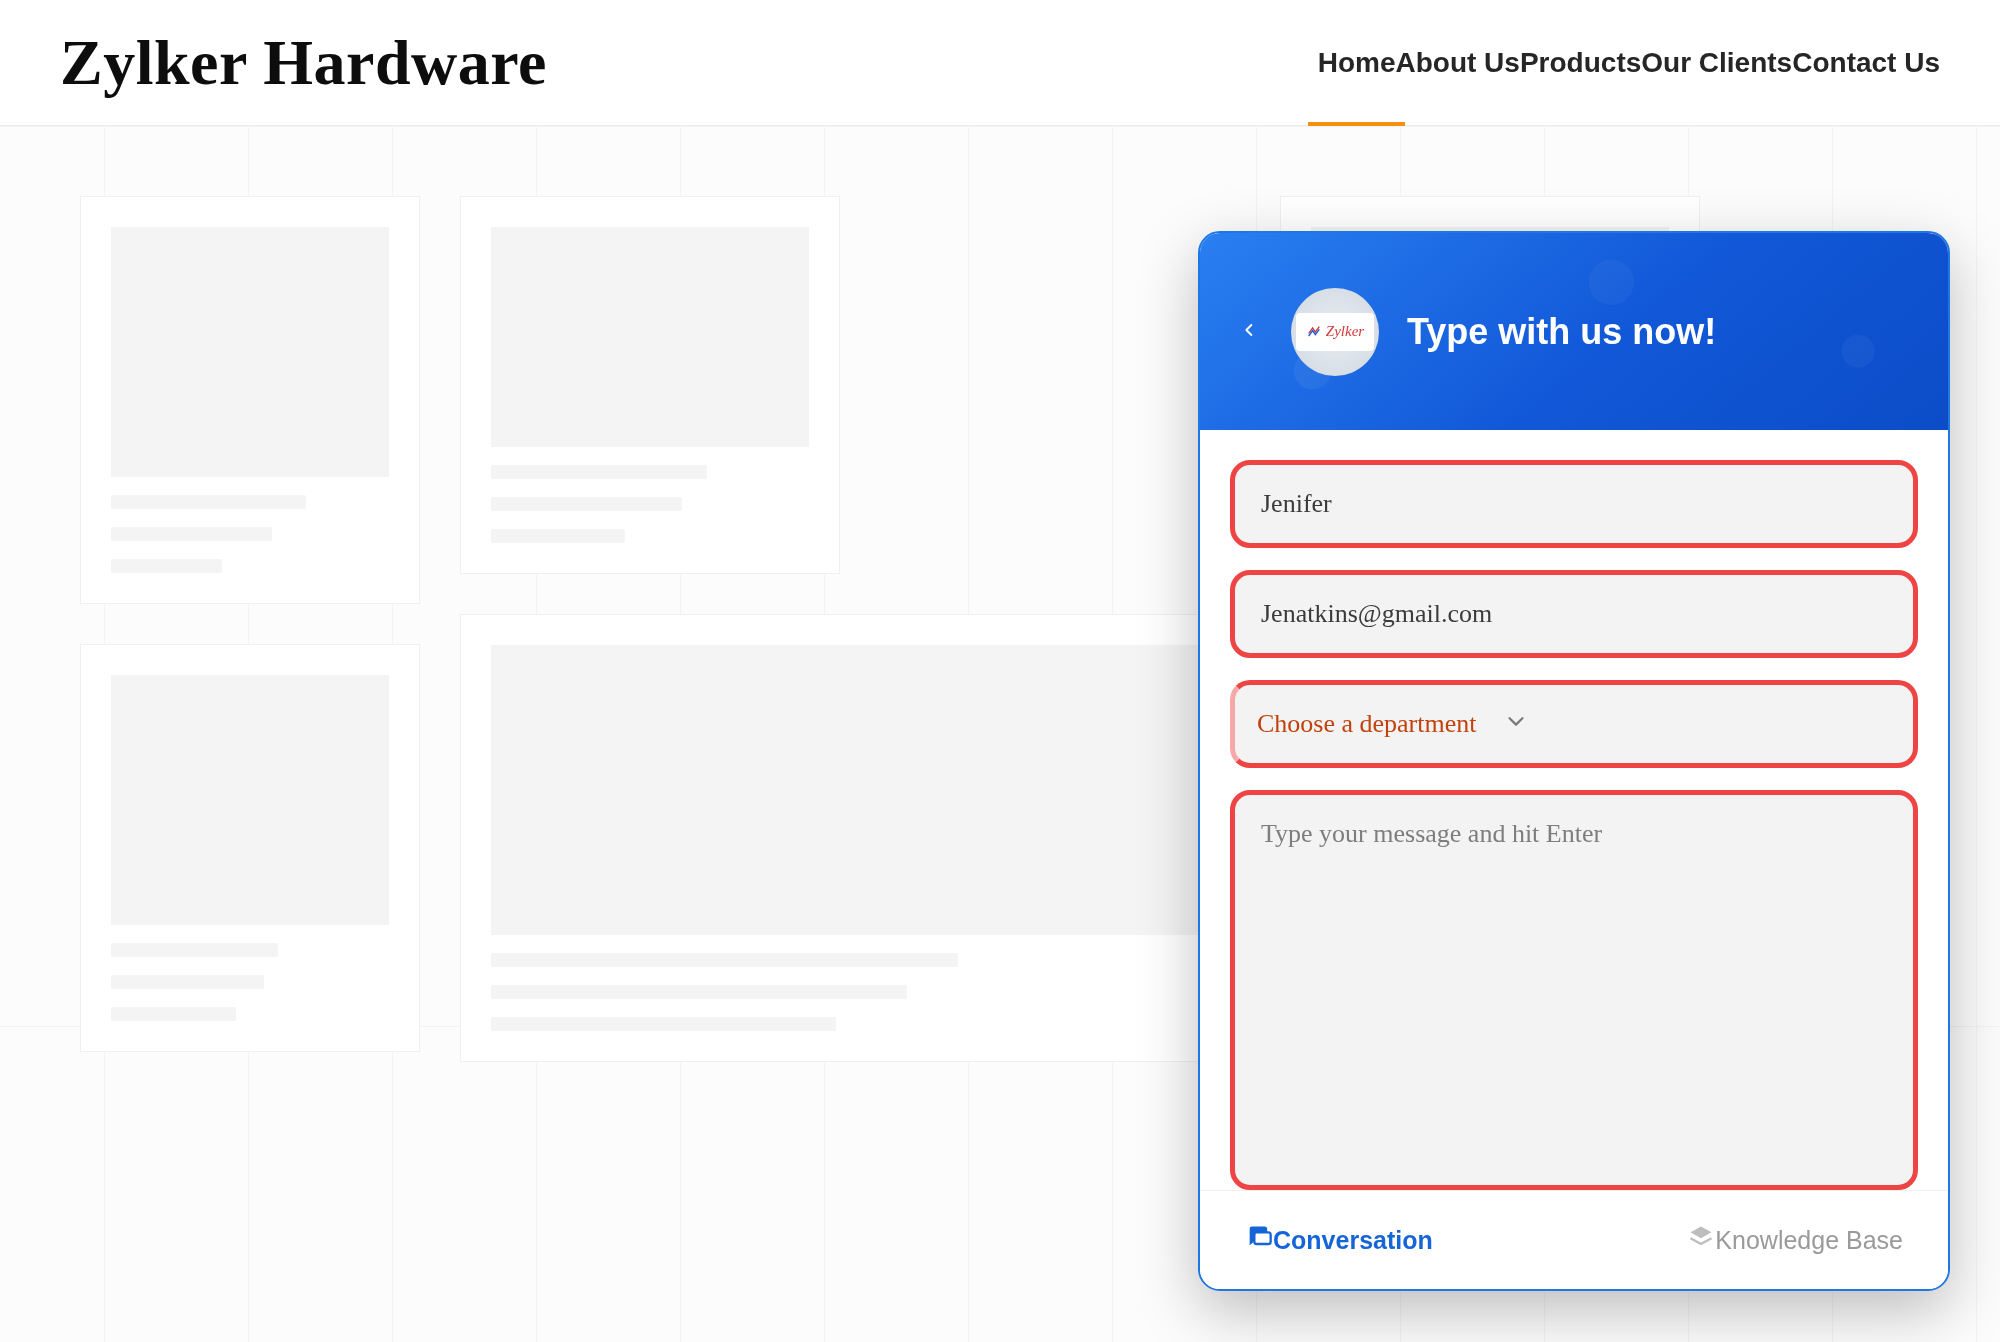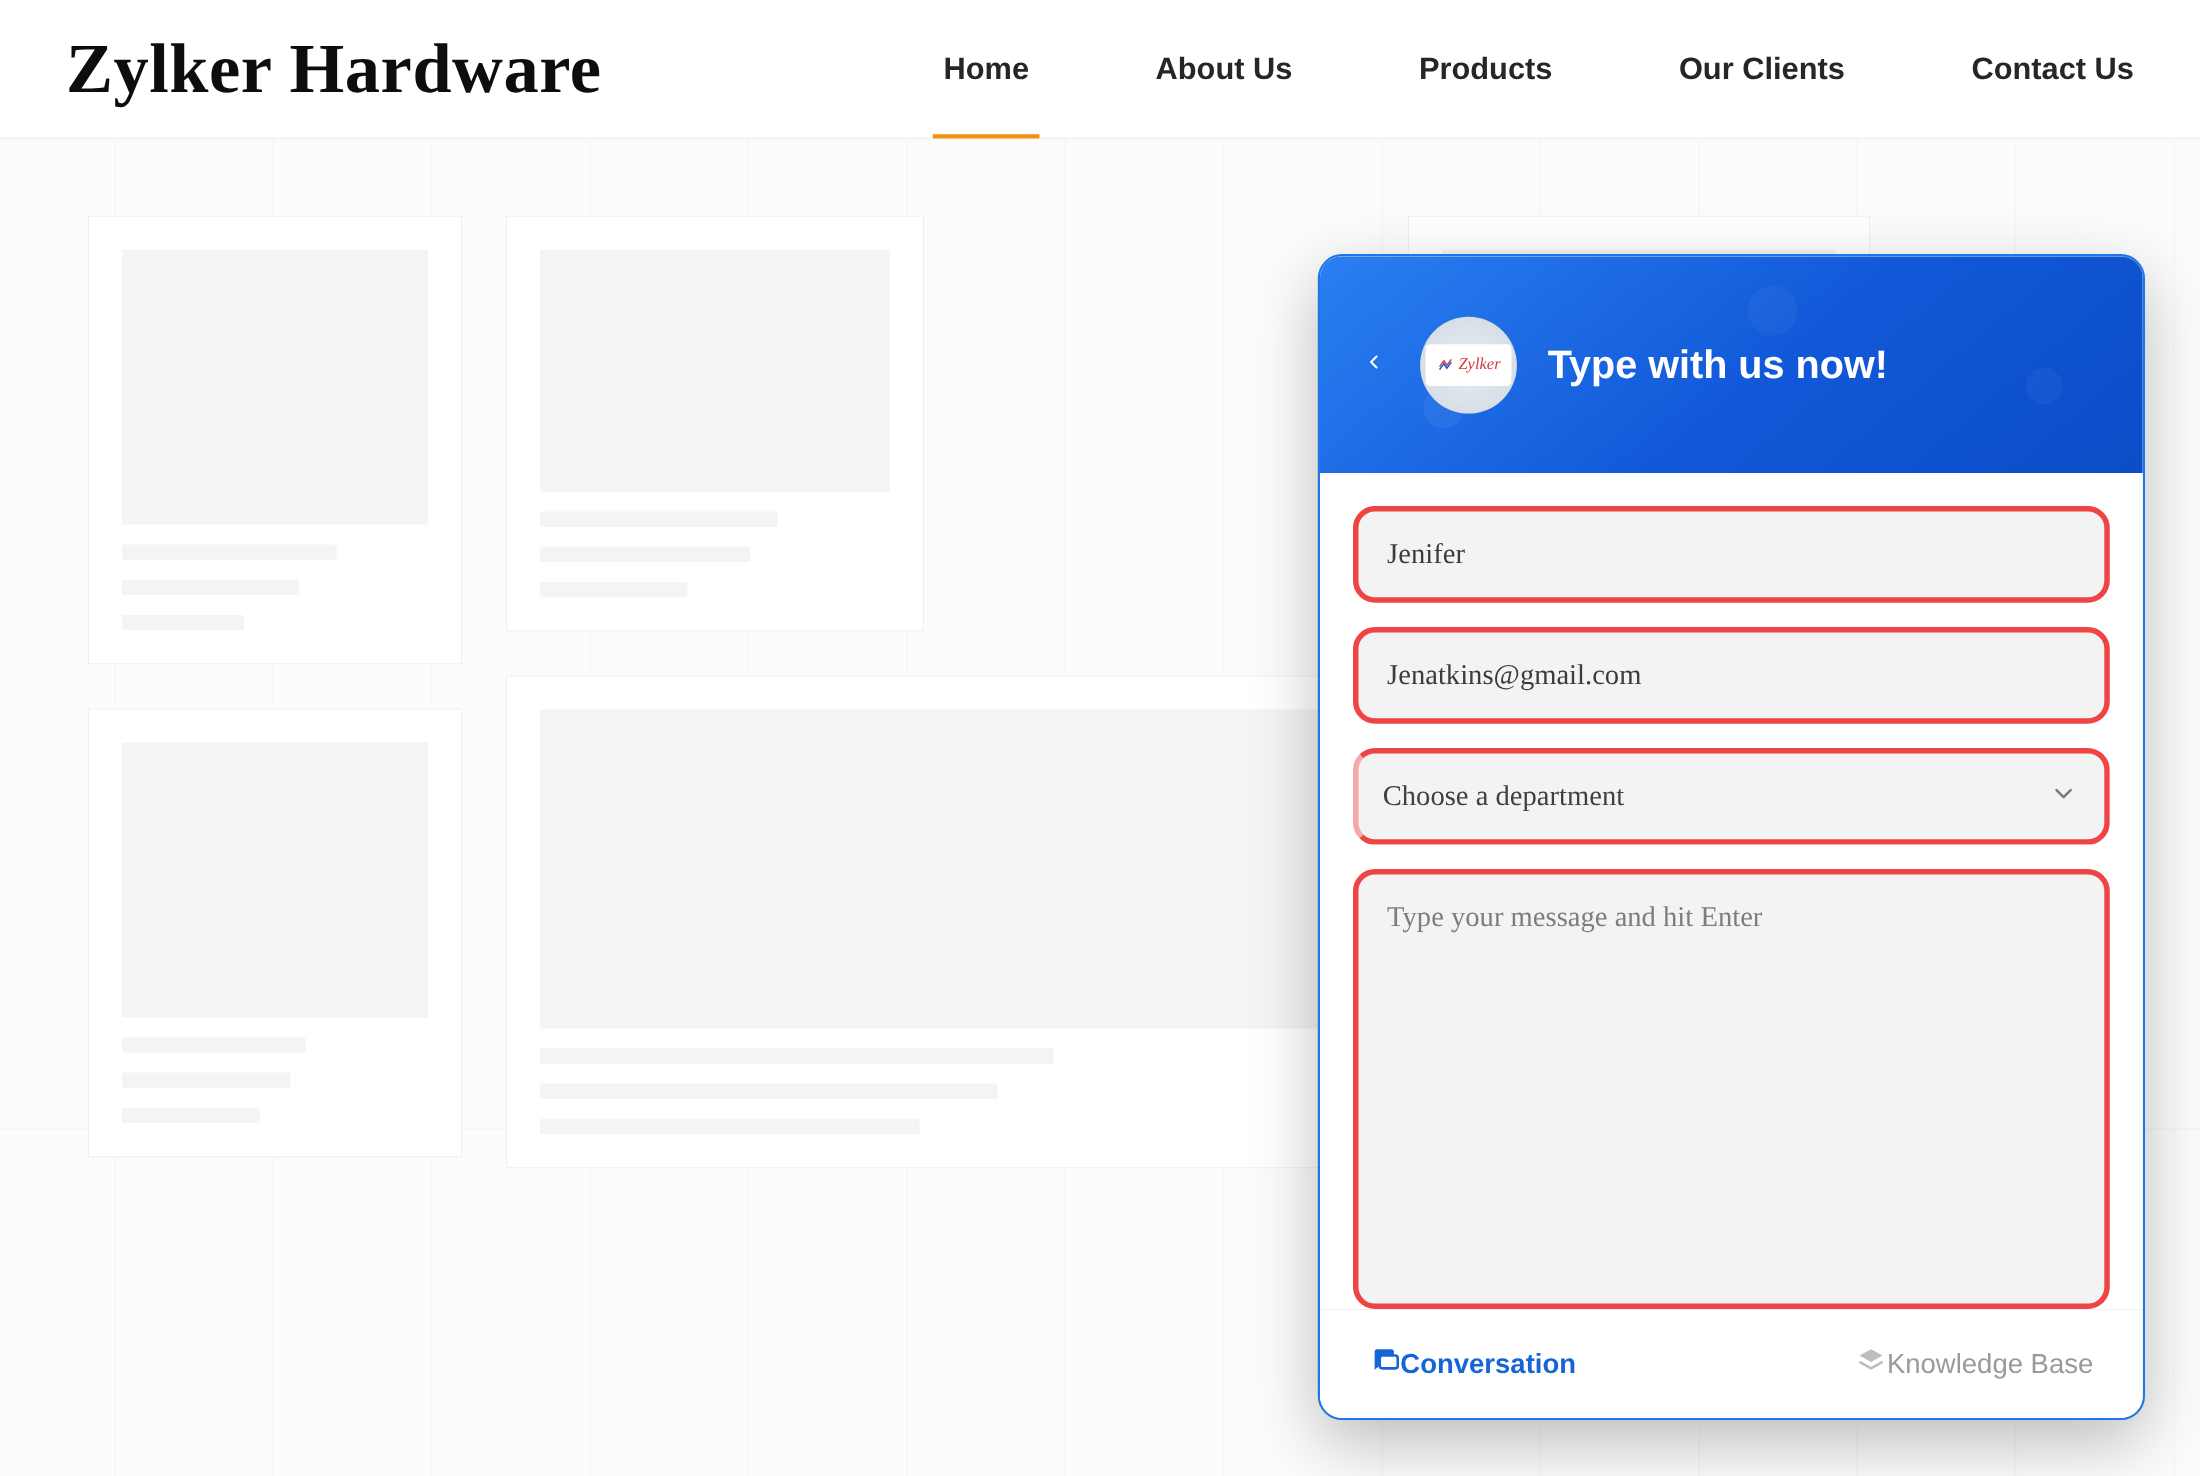--- a/index.html
+++ b/index.html
@@ -14,21 +14,21 @@
     padding: 0 50px 0 60px;
     background: #fff;
   }
   .site-title {
     font-family: Georgia, "Times New Roman", serif;
     font-weight: 700;
     font-size: 64px;
     letter-spacing: 0.5px;
     color: #0d0d0d;
   }
-  .nav { margin-left: auto; display: flex; gap: 115px; padding-right: 10px; justify-content: space-between; }
+  .nav { margin-left: auto; display: flex; padding-right: 10px; justify-content: space-between; }
   .nav-item {
     font-size: 28px;
     font-weight: 600;
     color: #262626;
     padding: 48px 0;
     position: relative;
     cursor: pointer;
   }
   .nav-item.active::after {
     content: "";
@@ -134,22 +134,22 @@
     background: #f3f3f3;
     border: 5px solid #ef4444;
     border-radius: 20px;
     font-size: 26px;
     padding: 24px 26px;
     color: #3b3b3b;
     font-family: Liberation Serif, serif;
   }
   .fld::placeholder { color: #7d7d7d; }
   .fld.select {
-    display:flex; align-items:center; justify-content:space-between;
-    cursor:pointer; color:#404040;
+    display:flex; align-items:center; 
+    cursor:pointer; color:#c2410c;
     border-left: 5px solid #f6a8a8;
     padding-left: 22px;
     gap: 28px;
   }
   .fld.select svg { width:22px; height:22px; stroke:#7a7a7a; }
   textarea.fld {
     resize: none;
     height: 400px;
   }
   .chat-foot {

